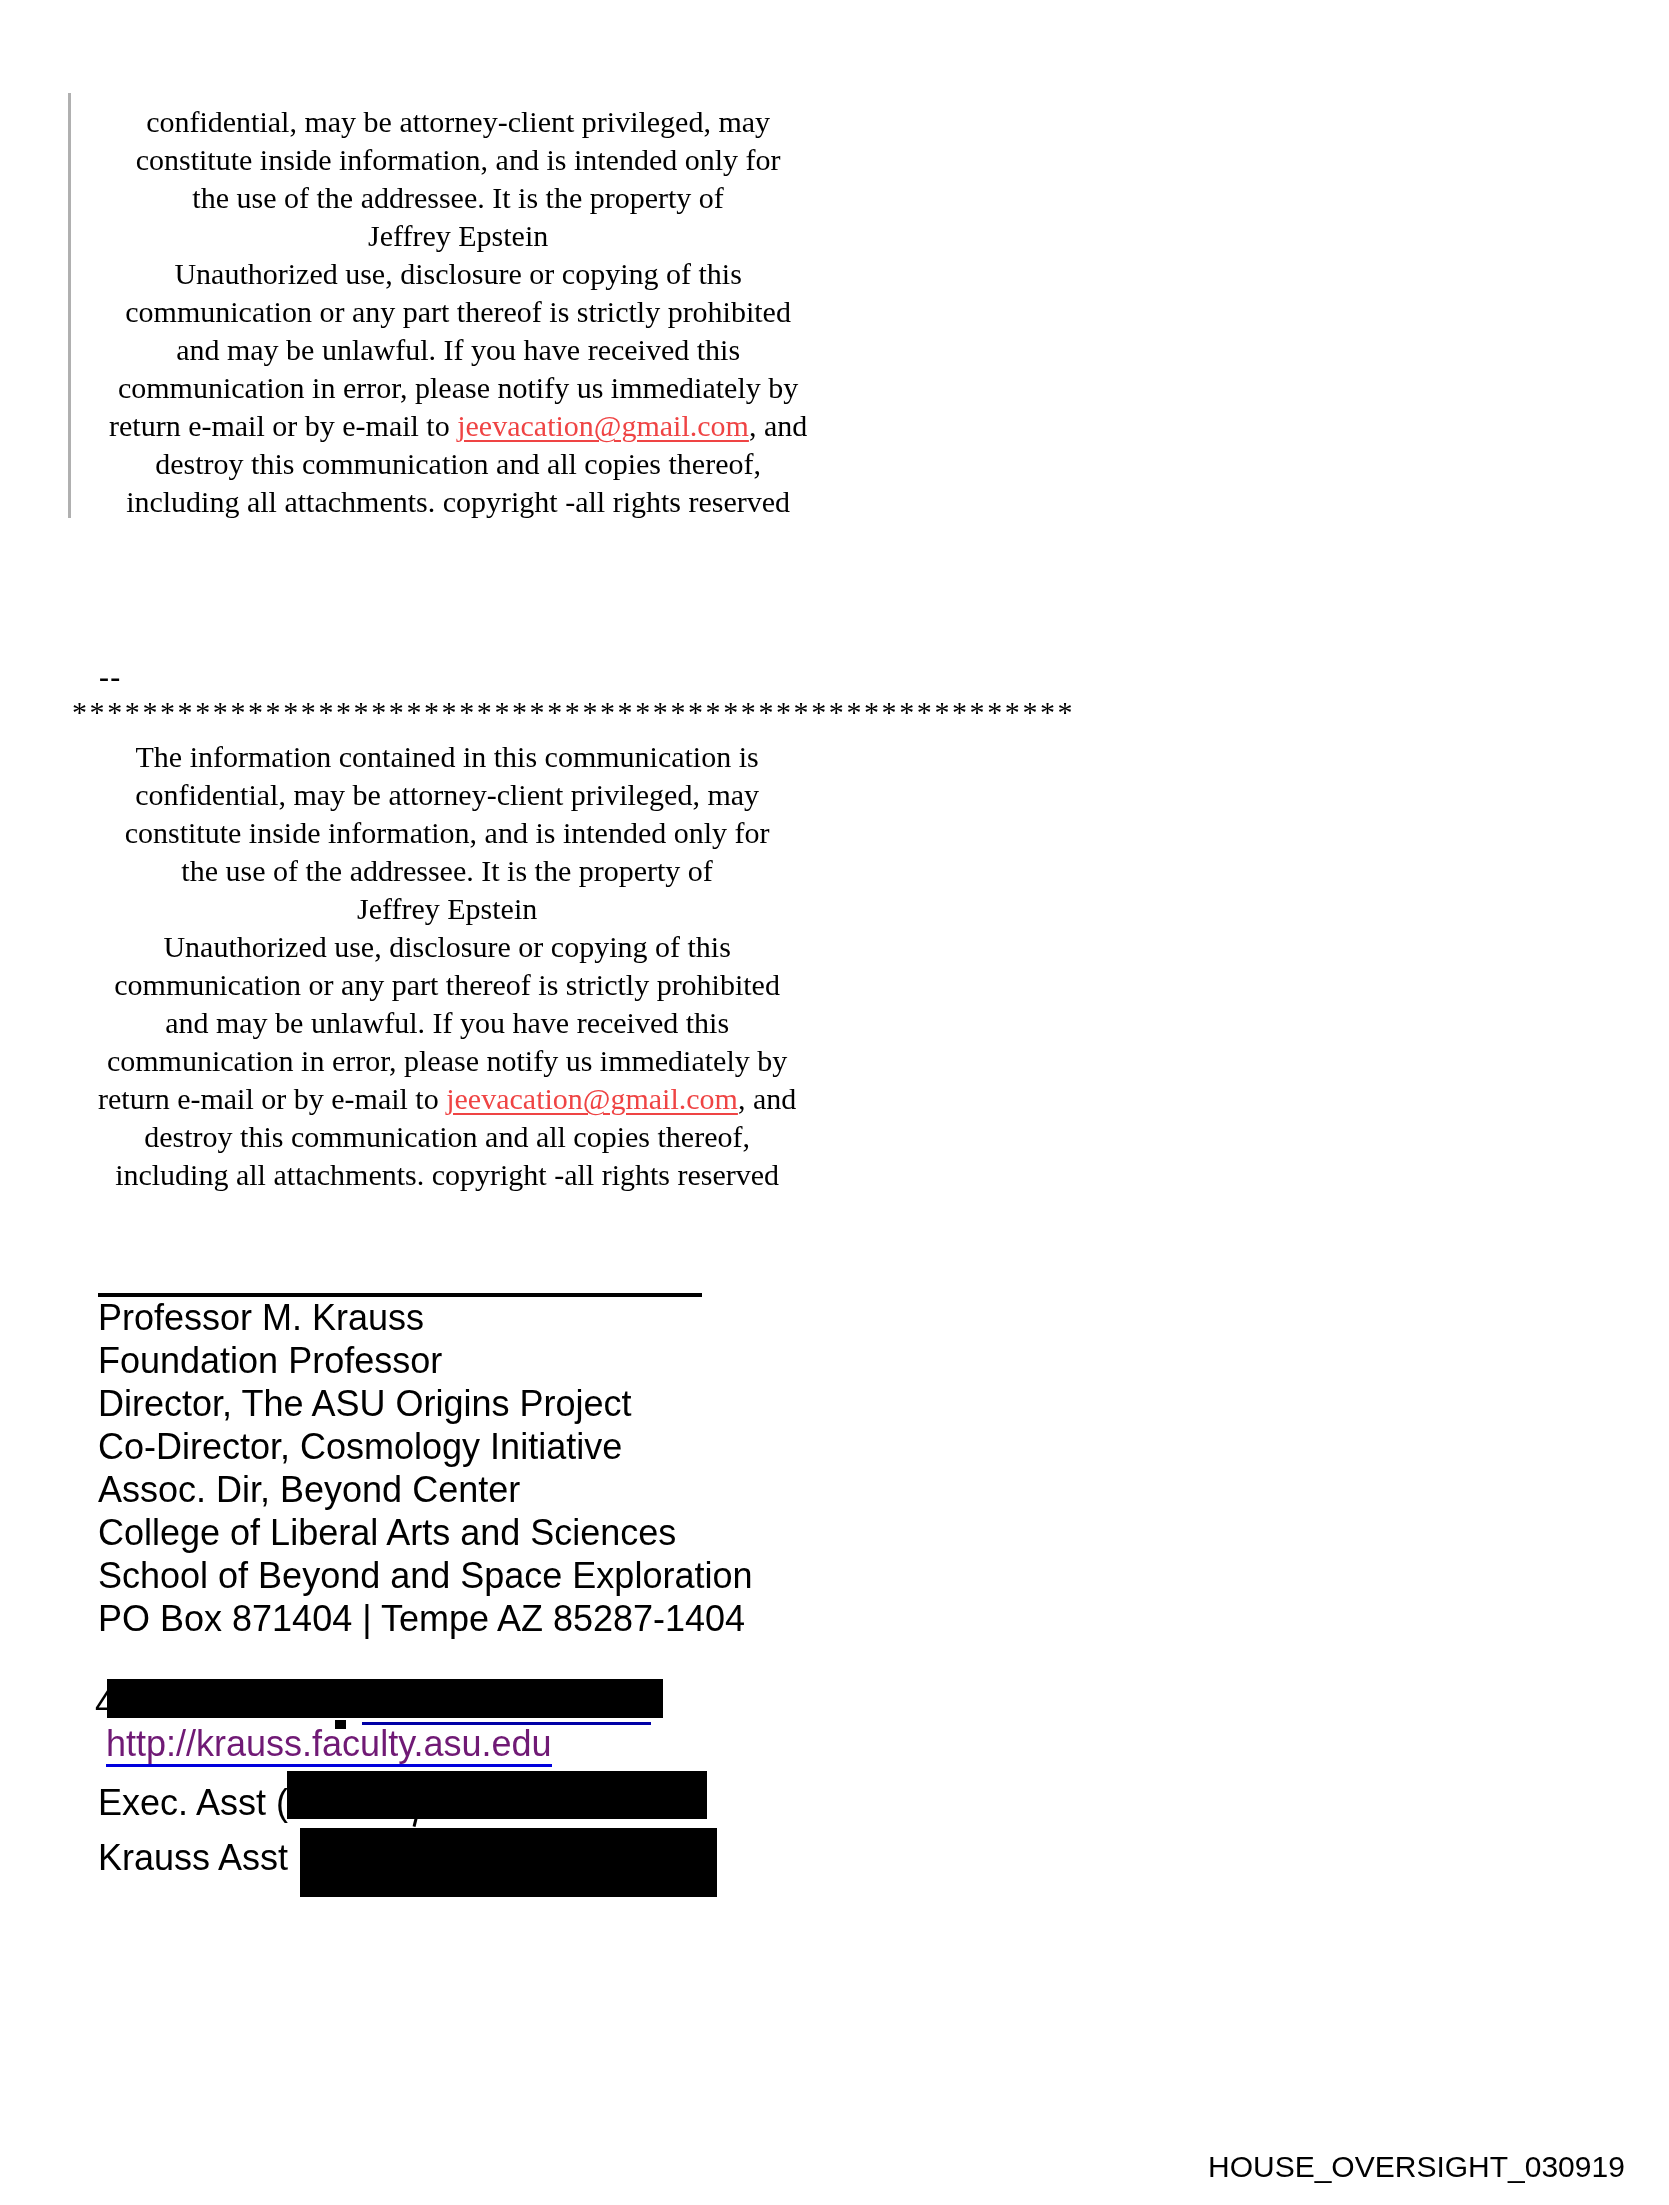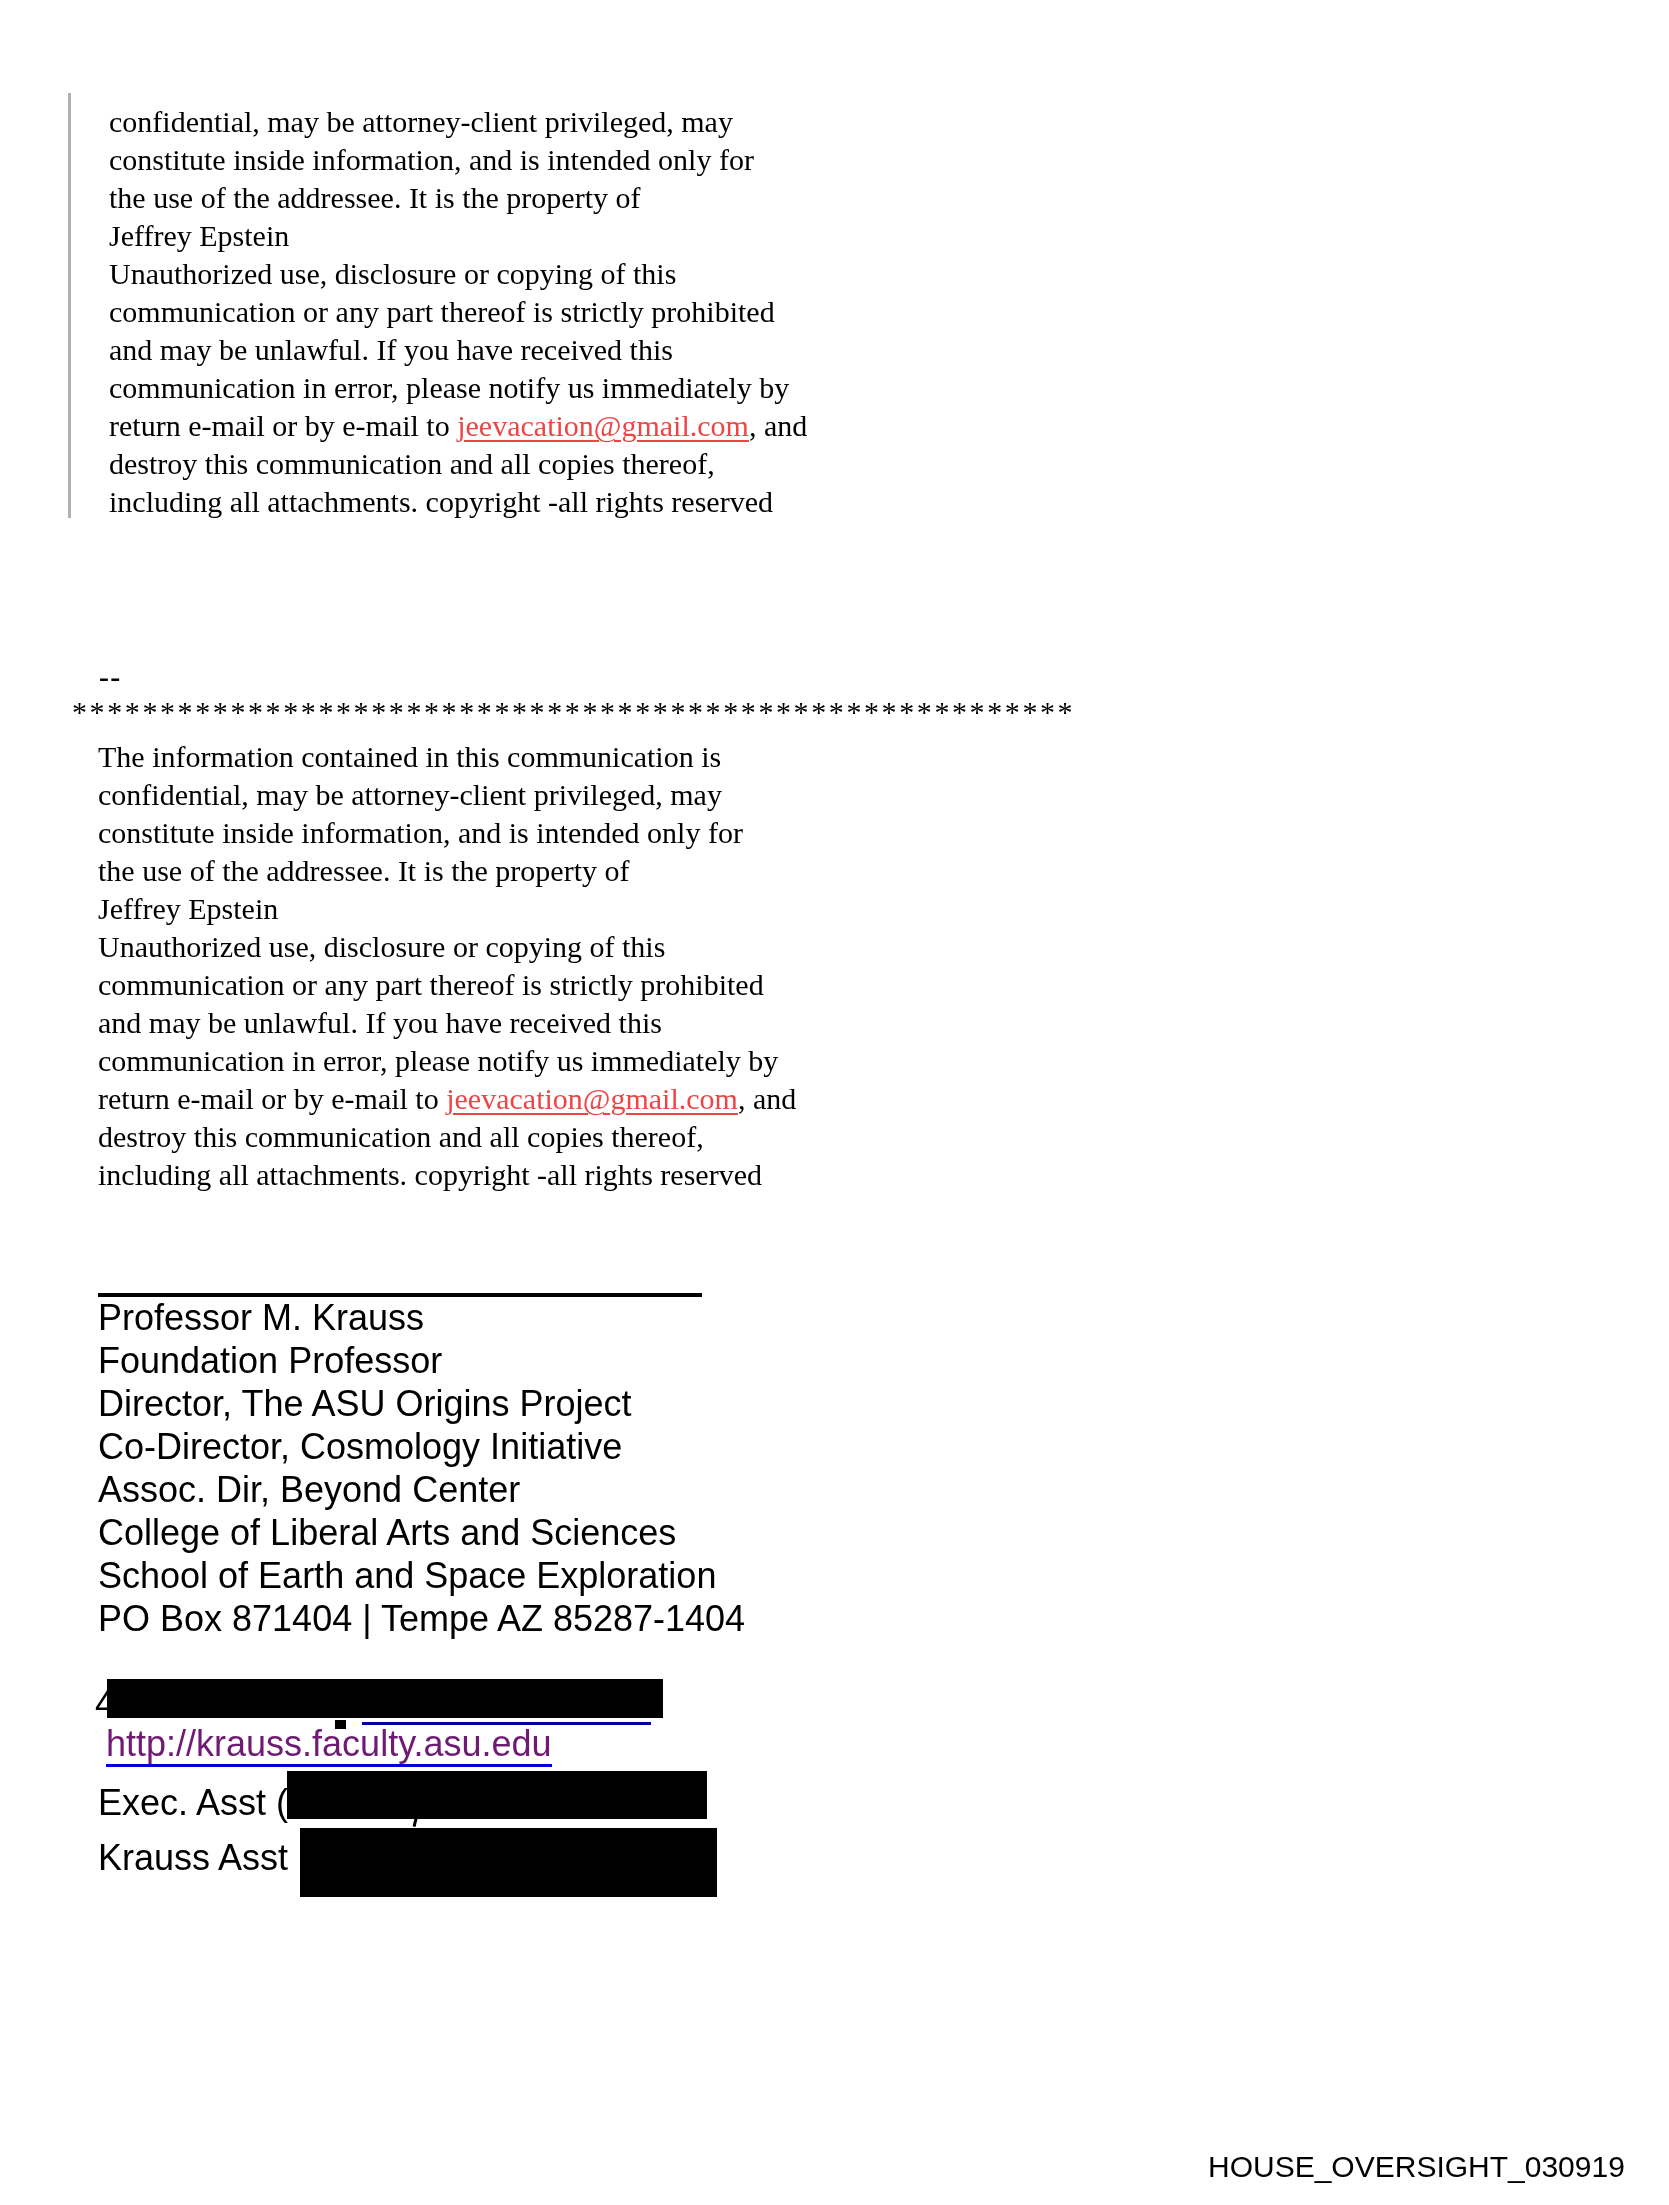--- a/index.html
+++ b/index.html
@@ -10,20 +10,21 @@
     overflow:hidden;
     color:#000;
   }
   .serif-block{
     position:absolute;
     font-family:"Liberation Serif","DejaVu Serif",serif;
     font-size:30px;
     line-height:38px;
     white-space:nowrap;
     color:#000;
+    text-align:center;
   }
   .tline{white-space:nowrap;}
   a.email-link{
     color:#ef4444;
     text-decoration:underline;
     text-decoration-thickness:2px;
     text-underline-offset:3.9px;
     cursor:pointer;
   }
   .quote-bar{
@@ -169,21 +170,21 @@
 
   <div class="sig-rule"></div>
 
   <div id="sigblock" class="sans-block">
       <div class="tline">Professor M. Krauss</div>
       <div class="tline">Foundation Professor</div>
       <div class="tline">Director, The ASU Origins Project</div>
       <div class="tline">Co-Director, Cosmology Initiative</div>
       <div class="tline">Assoc. Dir, Beyond Center</div>
       <div class="tline">College of Liberal Arts and Sciences</div>
-      <div class="tline">School of Earth and Space Exploration</div>
+      <div class="tline">School of Beyond and Space Exploration</div>
       <div class="tline">PO Box 871404 | Tempe AZ 85287-1404</div>
     </div>
 
   <span class="frag-digit">4</span>
   <div class="bar bar1"></div>
   <div class="frag-black"></div>
   <div class="frag-underline"></div>
 
   <a class="weblink" href="#">http://krauss.faculty.asu.edu</a>
 

